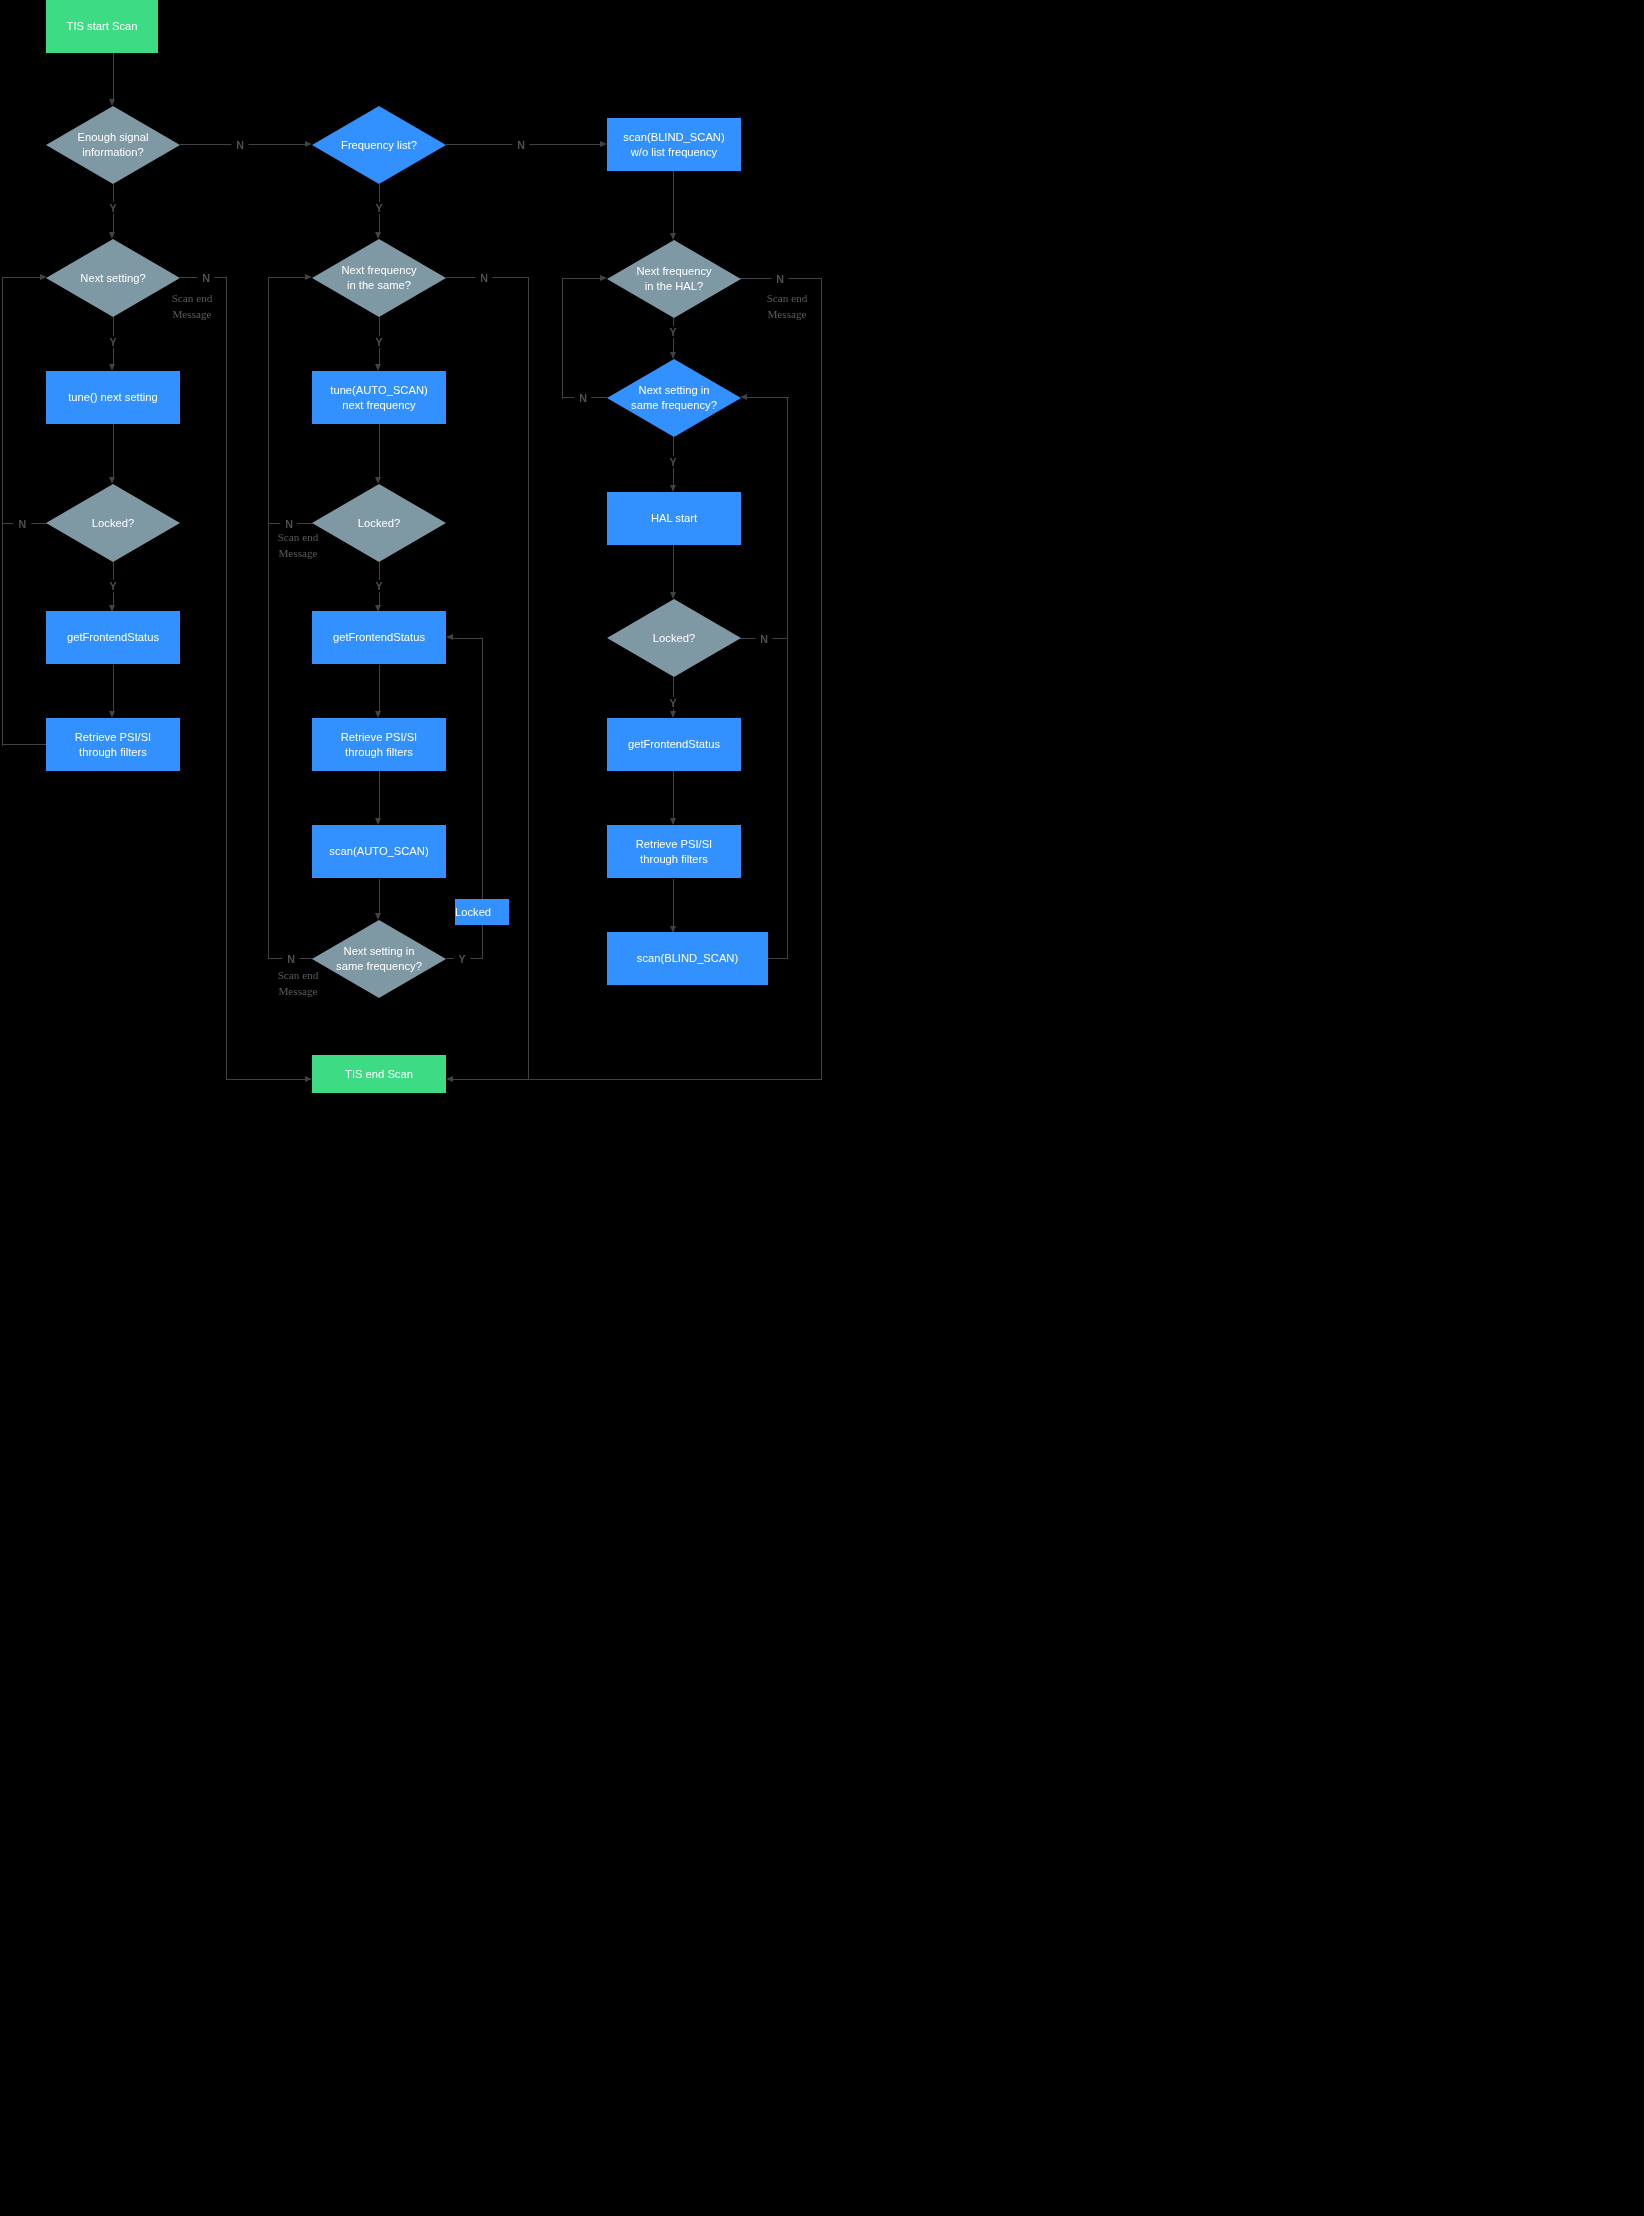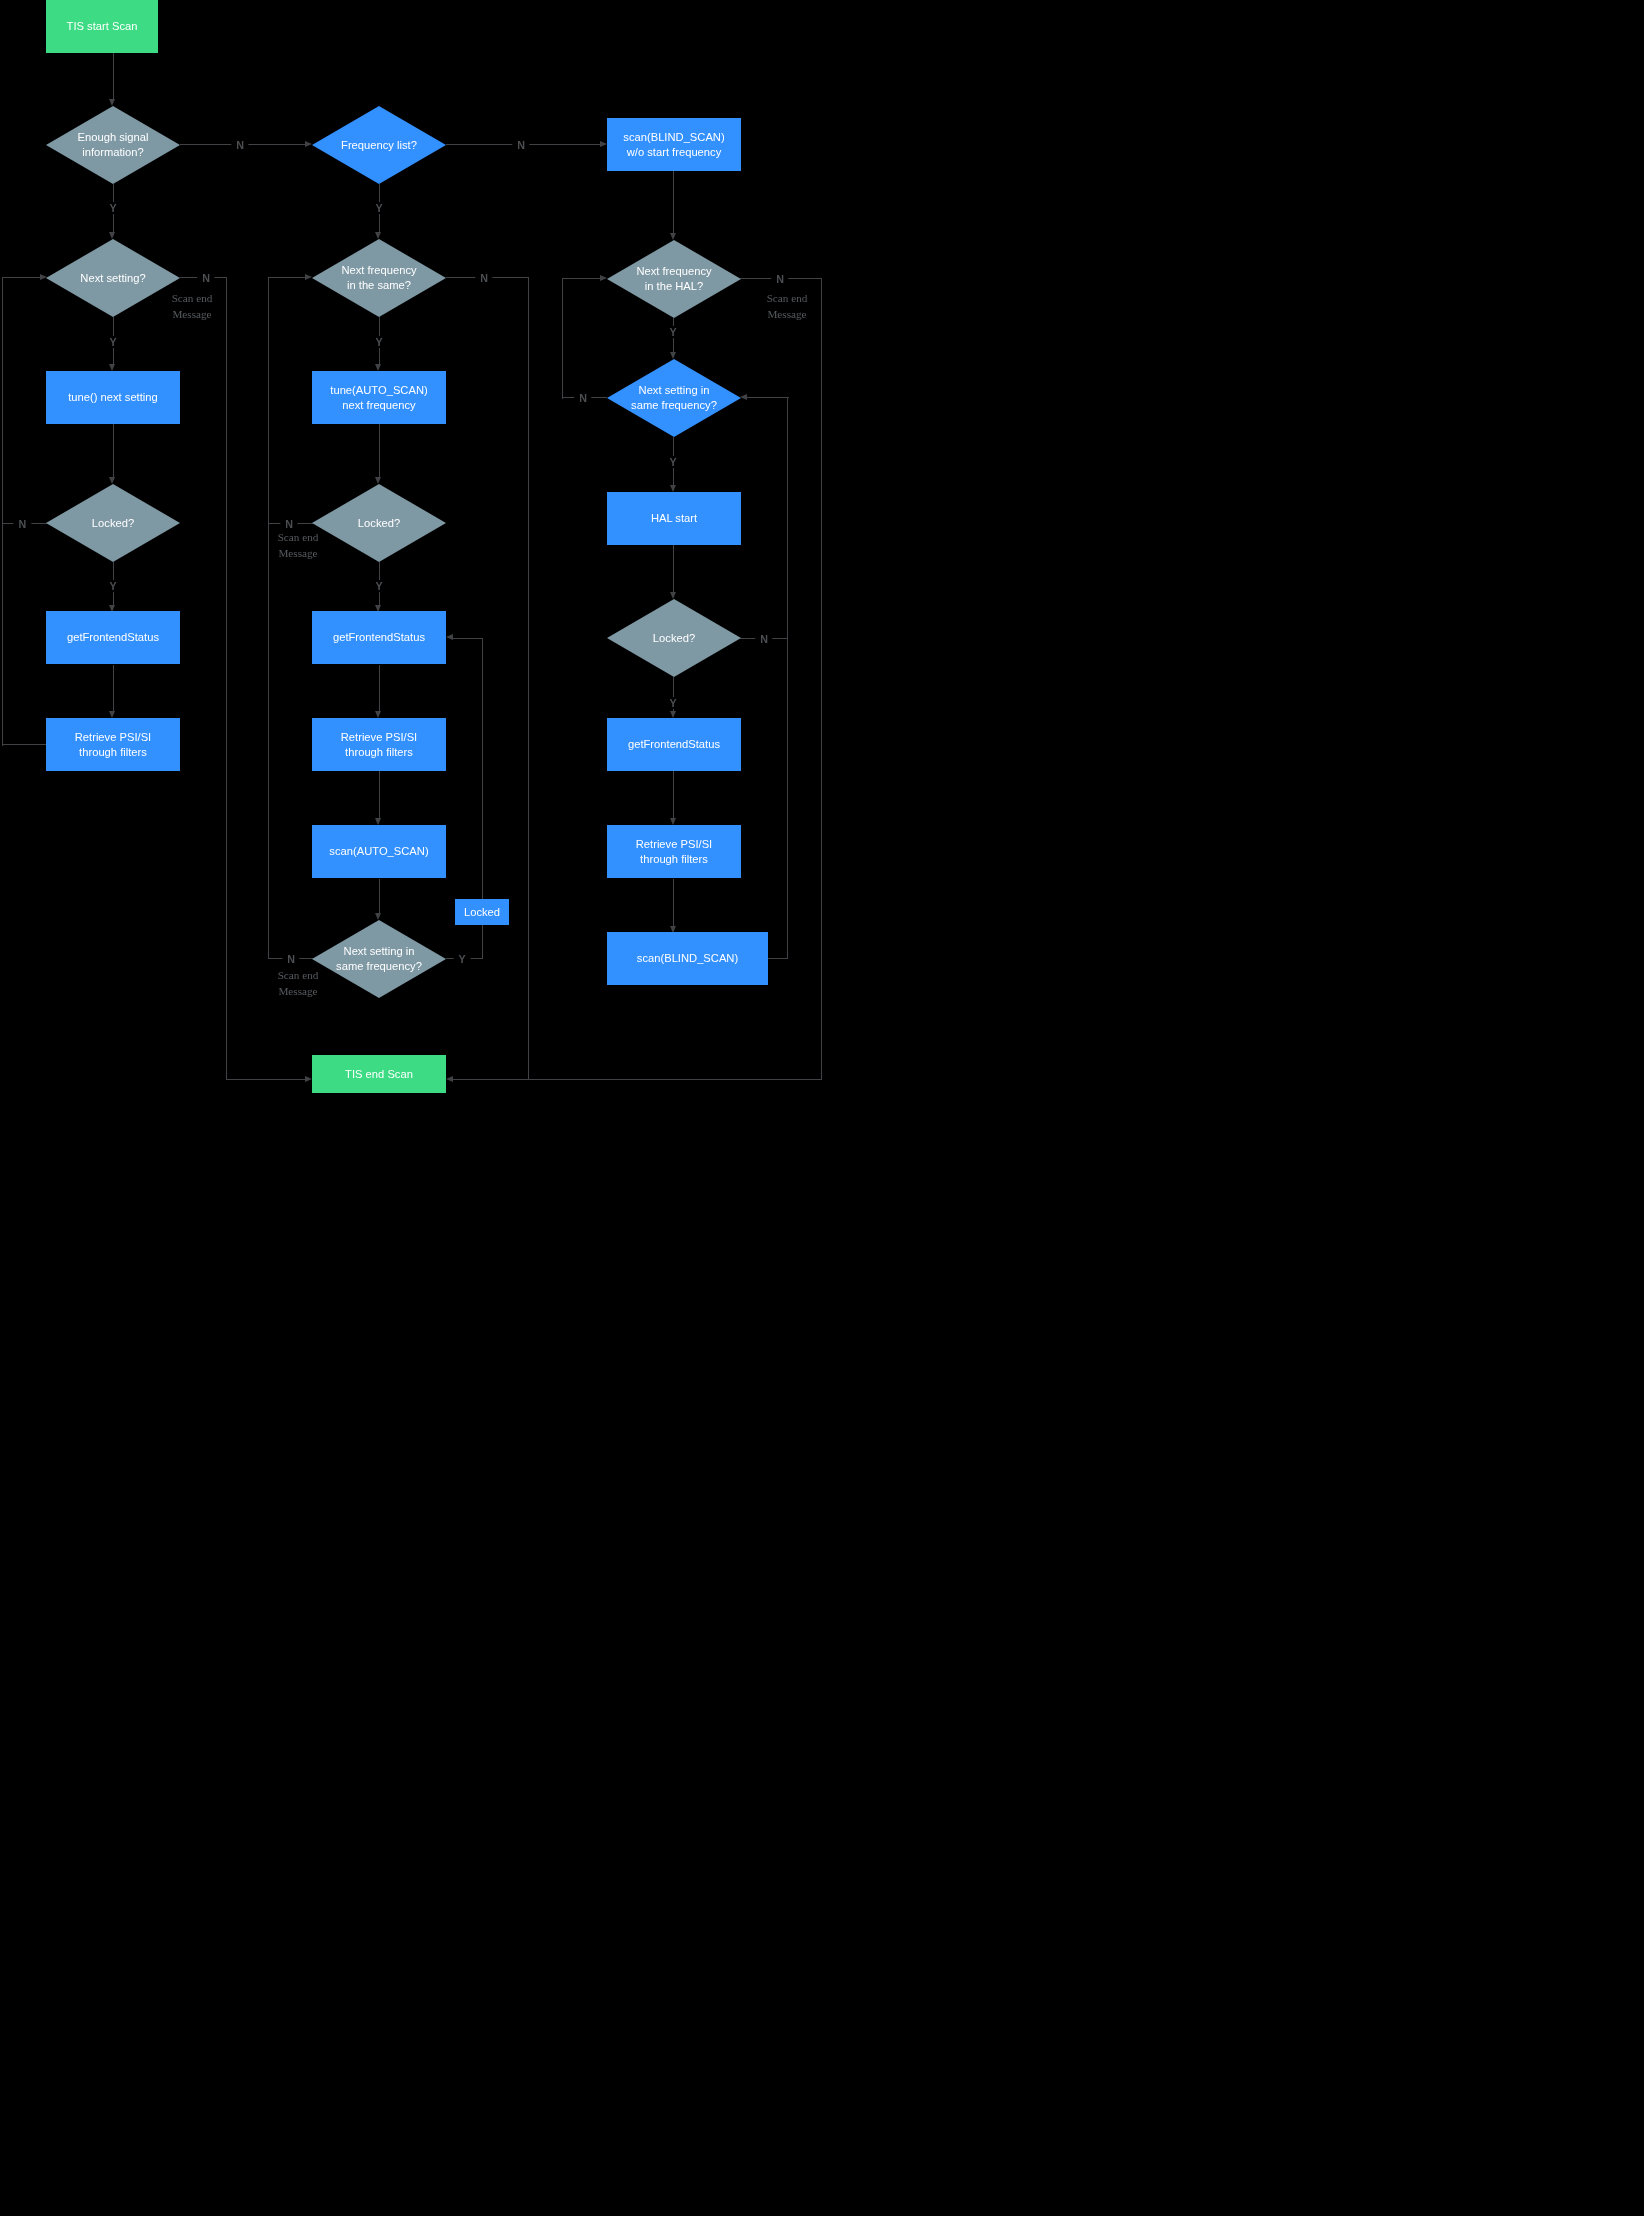--- a/index.html
+++ b/index.html
@@ -18,21 +18,21 @@
   .lbl{position:absolute;transform:translate(-50%,-50%);color:#4c5053;font-weight:bold;
        font-size:10.7px;background:#000;padding:0 4.8px;z-index:3;}
   .msg{position:absolute;transform:translate(-50%,-50%);color:#565b5f;font-size:11.2px;
        line-height:1.4;text-align:center;white-space:nowrap;z-index:2;font-family:Liberation Serif, serif;}
   .msg span{display:block;}
   .arr{position:absolute;width:0;height:0;}
   .arr.down{border-left:3.7px solid transparent;border-right:3.7px solid transparent;border-top:7px solid #404245;}
   .arr.right{border-top:3.7px solid transparent;border-bottom:3.7px solid transparent;border-left:7px solid #404245;}
   .arr.left{border-top:3.7px solid transparent;border-bottom:3.7px solid transparent;border-right:7px solid #404245;}
   .tag{position:absolute;background:#3390ff;color:#fff;font-size:11.2px;display:flex;
-       align-items:center;justify-content:center;z-index:4;}
+       align-items:center;justify-content:flex-start;z-index:4;}
 </style>
 </head>
 <body>
 
 <div id="canvas">
 
   <div class="line" style="left:113px;top:53px;width:1.1px;height:47px"></div>
   <div class="line" style="left:113px;top:184px;width:1.1px;height:51px"></div>
   <div class="line" style="left:113px;top:317px;width:1.1px;height:50px"></div>
   <div class="line" style="left:113px;top:424px;width:1.1px;height:56px"></div>
@@ -198,21 +198,21 @@
       <span>Locked</span>
     </div>
   <div class="node diamond d-gray" style="left:312px;top:920px;width:134px;height:78px">
       <span class="t">Next setting in same frequency?</span>
     </div>
   <div class="node rect-green" style="left:312px;top:1055px;width:134px;height:38px">
       <span class="t">TIS end Scan</span>
     </div>
 
   <div class="node rect-blue" style="left:607px;top:118px;width:134px;height:53px">
-      <span class="t">scan(BLIND_SCAN) w/o start frequency</span>
+      <span class="t">scan(BLIND_SCAN) w/o list frequency</span>
     </div>
   <div class="node diamond d-gray" style="left:607px;top:240px;width:134px;height:78px">
       <span class="t">Next frequency in the HAL?</span>
     </div>
   <div class="node diamond d-blue" style="left:607px;top:359px;width:134px;height:78px">
       <span class="t">Next setting in same frequency?</span>
     </div>
   <div class="node rect-blue" style="left:607px;top:492px;width:134px;height:53px">
       <span class="t">HAL start</span>
     </div>

